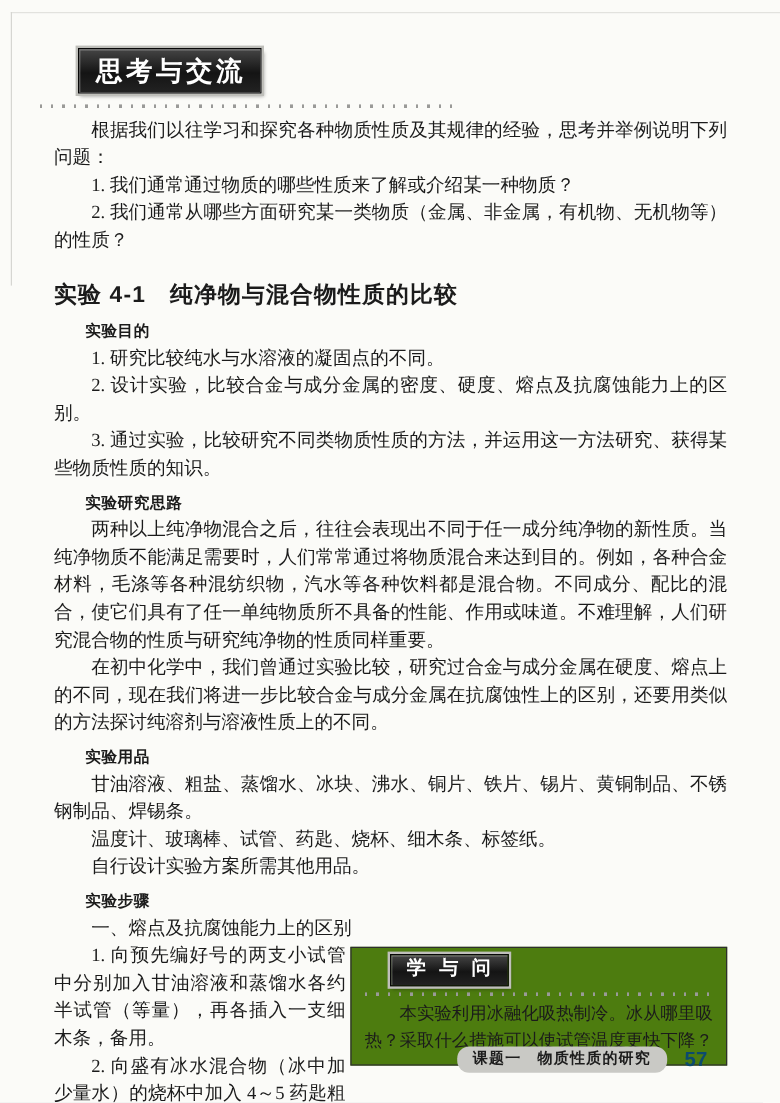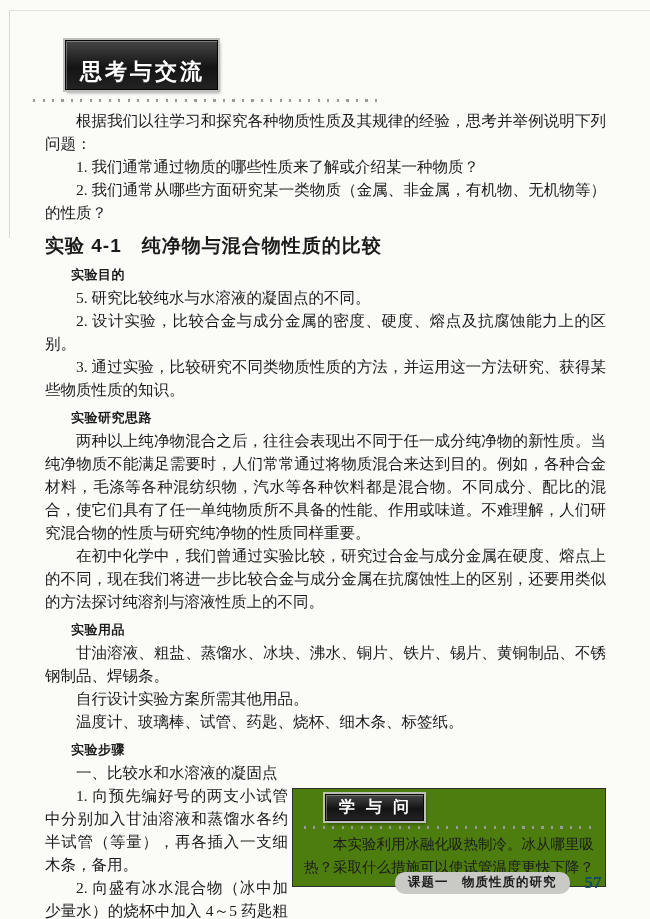--- a/index.html
+++ b/index.html
@@ -26,42 +26,42 @@
     color:#fff;
     background:linear-gradient(180deg,#454545 0%,#141414 55%,#222 100%);
     border:1px solid #070707;
     box-shadow:0 0 0 2px #bfbfba, inset 1px 1px 0 rgba(255,255,255,.3), 2px 3px 3px rgba(0,0,0,.35);
     line-height:1.2;
   }
   .badge-think{
     margin:40px 0 0 20px;
     font-size:22px;
     letter-spacing:3px;
-    padding:18px 12px 4px 14px;
+    padding:6px 12px 4px 14px;
   }
   .badge-ask{
     margin-left:21px;
     font-size:16px;
     letter-spacing:11px;
     padding:2px 3px 3px 13px;
   }
 
   
   .dotted{
     height:3px;
     background:repeating-linear-gradient(90deg,#9a9a98 0 2px,transparent 2px 9.5px);
   }
   .dotted-think{margin:9px 0 7px -12px;width:344px;}
   .dotted-ask{margin:5px 0 4px 0;}
 
   
   p{margin:0;font-size:15.5px;line-height:23px;text-align:justify;text-indent:2em;}
   .kai{font-size:15.5px;}
   h1{
-    margin:10px 0 0 0;
+    margin:23px 0 0 0;
     font-size:19px;line-height:24px;
     font-family:"Liberation Sans","DejaVu Sans",sans-serif;
     font-weight:bold;letter-spacing:1px;
   }
   h2{
     margin:5px 0 0 0;
     font-size:13px;line-height:23px;
     text-indent:2em;
     font-family:"Liberation Sans","DejaVu Sans",sans-serif;
     font-weight:bold;letter-spacing:.5px;
@@ -75,23 +75,23 @@
     margin-left:4px;
     margin-top:4px;
     border:1px solid #2e2e2e;
     background:#4d7c0f;
     padding:5px 11px 7px 11px;
   }
   .ask-box p{font-size:14.5px;line-height:23px;}
 
   
   .footer{
-    position:absolute;left:395px;top:872px;
+    position:absolute;left:381px;top:872px;
     display:flex;align-items:center;gap:15px;
-    font-family:Liberation Serif, serif;
+    font-family:Liberation Sans, sans-serif;
   }
   .footer-pill{
     background:#c9c9c5;
     border-radius:10px;
     padding:2px 13px 3px 13px;
     font-size:12.5px;font-weight:bold;color:#1d1d1d;
     letter-spacing:1px;white-space:nowrap;
   }
   .footer-num{font-size:17px;font-weight:bold;color:#0c4a6e;}
 </style>
@@ -107,35 +107,35 @@
     <div class="dotted dotted-think"></div>
     <p class="kai">根据我们以往学习和探究各种物质性质及其规律的经验，思考并举例说明下列问题：</p>
     <p class="kai">1. 我们通常通过物质的哪些性质来了解或介绍某一种物质？</p>
     <p class="kai">2. 我们通常从哪些方面研究某一类物质（金属、非金属，有机物、无机物等）的性质？</p>
   </section>
 
   <section>
     <h1>实验 4-1　纯净物与混合物性质的比较</h1>
 
     <h2>实验目的</h2>
-    <p>5. 研究比较纯水与水溶液的凝固点的不同。</p>
+    <p>1. 研究比较纯水与水溶液的凝固点的不同。</p>
     <p>2. 设计实验，比较合金与成分金属的密度、硬度、熔点及抗腐蚀能力上的区别。</p>
     <p>3. 通过实验，比较研究不同类物质性质的方法，并运用这一方法研究、获得某些物质性质的知识。</p>
 
     <h2>实验研究思路</h2>
     <p>两种以上纯净物混合之后，往往会表现出不同于任一成分纯净物的新性质。当纯净物质不能满足需要时，人们常常通过将物质混合来达到目的。例如，各种合金材料，毛涤等各种混纺织物，汽水等各种饮料都是混合物。不同成分、配比的混合，使它们具有了任一单纯物质所不具备的性能、作用或味道。不难理解，人们研究混合物的性质与研究纯净物的性质同样重要。</p>
     <p>在初中化学中，我们曾通过实验比较，研究过合金与成分金属在硬度、熔点上的不同，现在我们将进一步比较合金与成分金属在抗腐蚀性上的区别，还要用类似的方法探讨纯溶剂与溶液性质上的不同。</p>
 
     <h2>实验用品</h2>
     <p>甘油溶液、粗盐、蒸馏水、冰块、沸水、铜片、铁片、锡片、黄铜制品、不锈钢制品、焊锡条。</p>
+    <p>温度计、玻璃棒、试管、药匙、烧杯、细木条、标签纸。</p>
     <p>自行设计实验方案所需其他用品。</p>
-    <p>温度计、玻璃棒、试管、药匙、烧杯、细木条、标签纸。</p>
 
     <h2>实验步骤</h2>
-    <p>一、比较水和水溶液的凝固点</p>
+    <p>一、熔点及抗腐蚀能力上的区别</p>
 
     <div class="two-col">
       <div class="steps-col">
         <p>1. 向预先编好号的两支小试管中分别加入甘油溶液和蒸馏水各约半试管（等量），再各插入一支细木条，备用。</p>
         <p>2. 向盛有冰水混合物（冰中加少量水）的烧杯中加入 4～5 药匙粗盐，搅拌，使其温度下降至－5～－6 ℃后</p>
       </div>
 
       <aside class="ask-box">
         <div class="badge badge-ask">学与问</div>
         <div class="dotted dotted-ask"></div>

